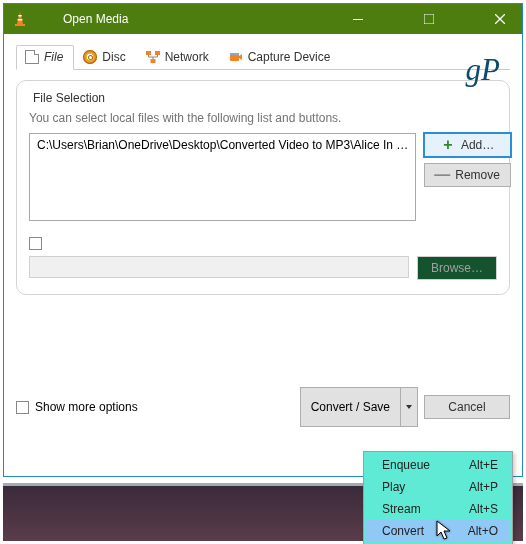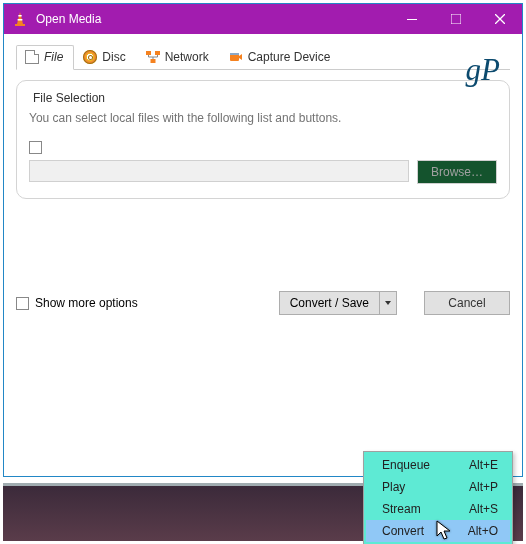--- a/index.html
+++ b/index.html
@@ -1,18 +1,18 @@
 <!DOCTYPE html>
 <html><head>
 <meta charset="utf-8">
 <style>
   * { box-sizing: border-box; font-family: "Segoe UI", Tahoma, sans-serif; font-size: 12px; }
   body { margin: 0; width: 526px; height: 544px; background: #fff; position: relative; overflow: hidden; }
   .window { position: absolute; left: 3px; top: 3px; width: 520px; height: 474px; border: 1px solid #2287c6; background: #fff; }
-  .titlebar { height: 30px; background: #a21caf; color: #fff; display: flex; align-items: center; padding-left: 8px; }
+  .titlebar { height: 30px; background: #4d7c0f; color: #fff; display: flex; align-items: center; padding-left: 8px; gap: 27px; }
   .titlebar .vlc-icon { width: 16px; height: 16px; margin-right: 8px; }
   .titlebar .title { flex: 1; }
   .tb-btn { width: 44px; height: 30px; display: flex; align-items: center; justify-content: center; color: #fff; }
 
   .content { padding: 8px 12px 12px 12px; }
   .tabstrip { display: flex; border-bottom: 1px solid #ccc; height: 28px; align-items: flex-end; }
   .tab { display: flex; align-items: center; gap: 5px; padding: 4px 10px 5px 8px; border: 1px solid transparent; position: relative; top: 1px; border-top-left-radius: 2px; border-top-right-radius: 2px; color: #333;}
   .tab.active { background: #fff; border-color: #ccc #ccc #fff #ccc; font-style: italic; }
   .tab .ticon { width: 14px; height: 14px; display:inline-block; }
   .page-icon { background: #fff; border: 1px solid #888; position: relative; width: 12px; height: 14px; }
@@ -36,25 +36,25 @@
   .minus{color:#888;font-size:16px;line-height:1;width:14px;display:inline-block;text-align:center;}
 
   .sub-row { margin-top: 12px; display:flex; align-items:center; gap:5px; }
   .sub-input-row { display:flex; gap:8px; margin-top:6px; }
   .textfield { flex:1; height:22px; border:1px solid #d0d0d0; background:#f0f0f0; }
   .checkbox { width:13px; height:13px; border:1px solid #888; background:#fff; display:inline-block; }
 
   .bottom-row { display:flex; align-items:center; gap:6px; margin-top: 92px;}
   .more-opts { display:flex; align-items:center; gap:6px; }
   .spacer { flex:1; }
-  .splitbtn { display:flex; height:24px; }
+  .splitbtn { display:flex; height:40px; }
   .splitbtn .main { border:1px solid #adadad; background:#e1e1e1; padding:0 10px; display:flex; align-items:center; border-right:none;}
   .splitbtn .arrow { border:1px solid #adadad; background:#e1e1e1; width:18px; display:flex; align-items:center; justify-content:center;}
   .splitbtn .arrow svg{width:8px;height:8px;}
-  .btn-cancel { min-width:86px;margin-left:21px; }
+  .btn-cancel { min-width:86px; }
 
   .watermark { position:absolute; right:22px; top:48px; color:#0c4a6e; font-size:31px; font-family: Georgia, serif; font-style: italic; pointer-events: none; }
   .bg-strip { position:absolute; left:3px; right:3px; bottom:3px; top:478px; background: linear-gradient(to bottom, #fff 0%, #fff 8%, #a0acb0 8%, #a0acb0 12%, #3b2a3a 12%, #5a3c4a 100%); }
 
   .menu { position:absolute; left:363px; top:451px; width:150px; background:#5eead4; border:1px solid #a0a0a0; box-shadow: 2px 2px 4px rgba(0,0,0,0.2); padding:2px;}
   .menu-item { display:flex; justify-content:space-between; padding:4px 12px 4px 16px; color:#222;}
   .menu-item.hl { background:#90c8f6; }
   .cursor { position:absolute; left:436px; top:520px; pointer-events:none; }
   .cursor svg { width:18px; height:22px; filter: drop-shadow(0 0 1px rgba(0,0,0,0.5)); }
 </style>
@@ -122,20 +122,35 @@
               <path d="M10 6 L13 4 V10 L10 8 Z" fill="#f58220"></path>
             </svg>
           </span>
         <span>Capture Device</span>
       </div>
     </div>
 
     <div class="groupbox">
       <div class="groupbox-title">File Selection</div>
       <div class="hint">You can select local files with the following list and buttons.</div>
+      <div class="file-row">
+        <div class="filelist">
+          <div class="file-item">C:\Users\Brian\OneDrive\Desktop\Converted Video to MP3\Alice In …</div>
+        </div>
+        <div class="file-buttons">
+          <div class="btn focused">
+            <span class="ico plus">+</span>
+            <span>Add…</span>
+          </div>
+          <div class="btn">
+            <span class="ico minus">—</span>
+            <span>Remove</span>
+          </div>
+        </div>
+      </div>
       <div class="sub-row" style="margin-top:16px;">
         <span class="checkbox"></span>
       </div>
       <div class="sub-input-row">
         <div class="textfield"></div>
         <div class="btn disabled">
           <span>Browse…</span>
         </div>
       </div>
     </div>

